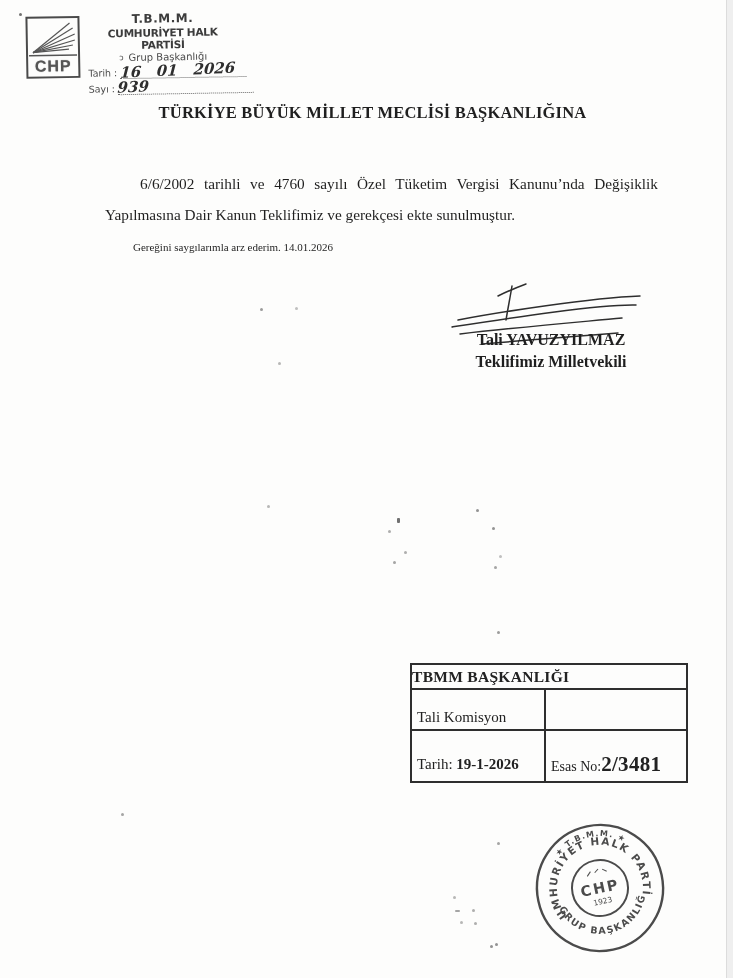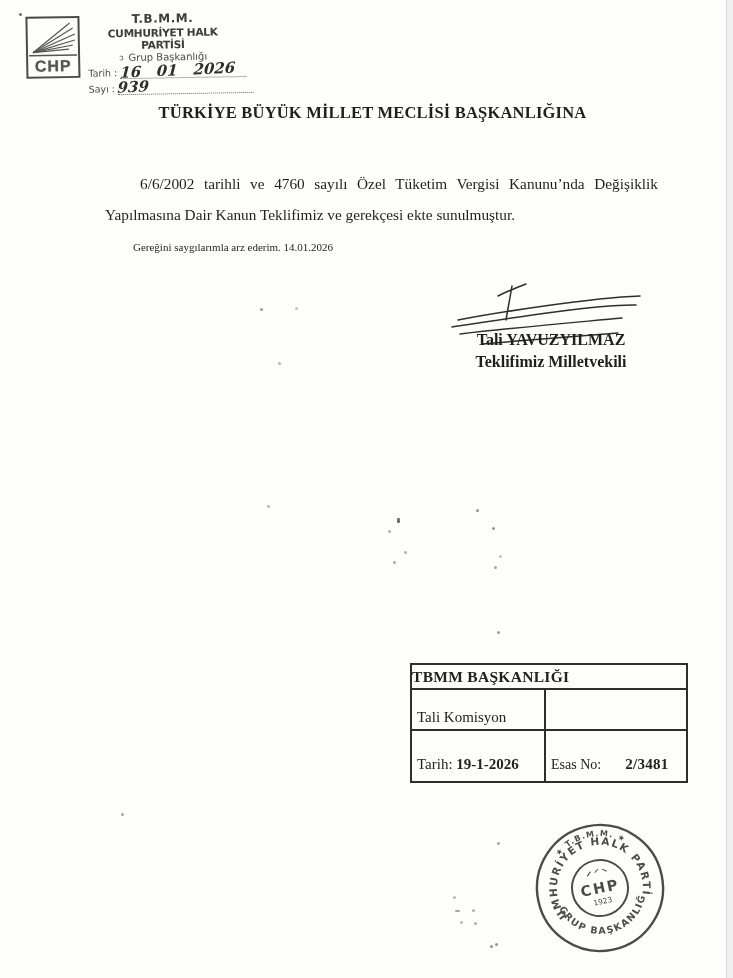--- a/index.html
+++ b/index.html
@@ -52,21 +52,21 @@
   .routing th,.routing td{border:2px solid #2e2e2e;padding:16px 0 0 5px;
     font-size:15px;font-weight:normal;overflow:hidden;white-space:nowrap;}
   .routing th{height:23px;text-align:left;font-weight:bold;font-size:15.5px;
     letter-spacing:.3px;padding:0;}
   .rt-row1 td{height:23px;}
   .rt-row2 td{height:22px;font-weight:bold;}
   .rt-row3 td{height:34px;}
   .rt-col-left{width:133px;}
   .rt-col-right{width:141px;}
   .rt-bold{font-weight:bold;}
-  .rt-esasno{font-weight:bold;font-size:15px;letter-spacing:.3px;margin-left:24px;}
+  .rt-esasno{font-weight:bold;font-size:21px;letter-spacing:.3px;}
   .rt-lbl{font-size:14px;}
 
   
   .seal{position:absolute;left:520px;top:808px;opacity:.88;}
   .seal text{font-family:"DejaVu Sans","Liberation Sans",sans-serif;fill:#333;}
 
   
   .dot{position:absolute;width:3px;height:3px;border-radius:50%;
     background:#4d4d4d;opacity:.55;}
 </style>

